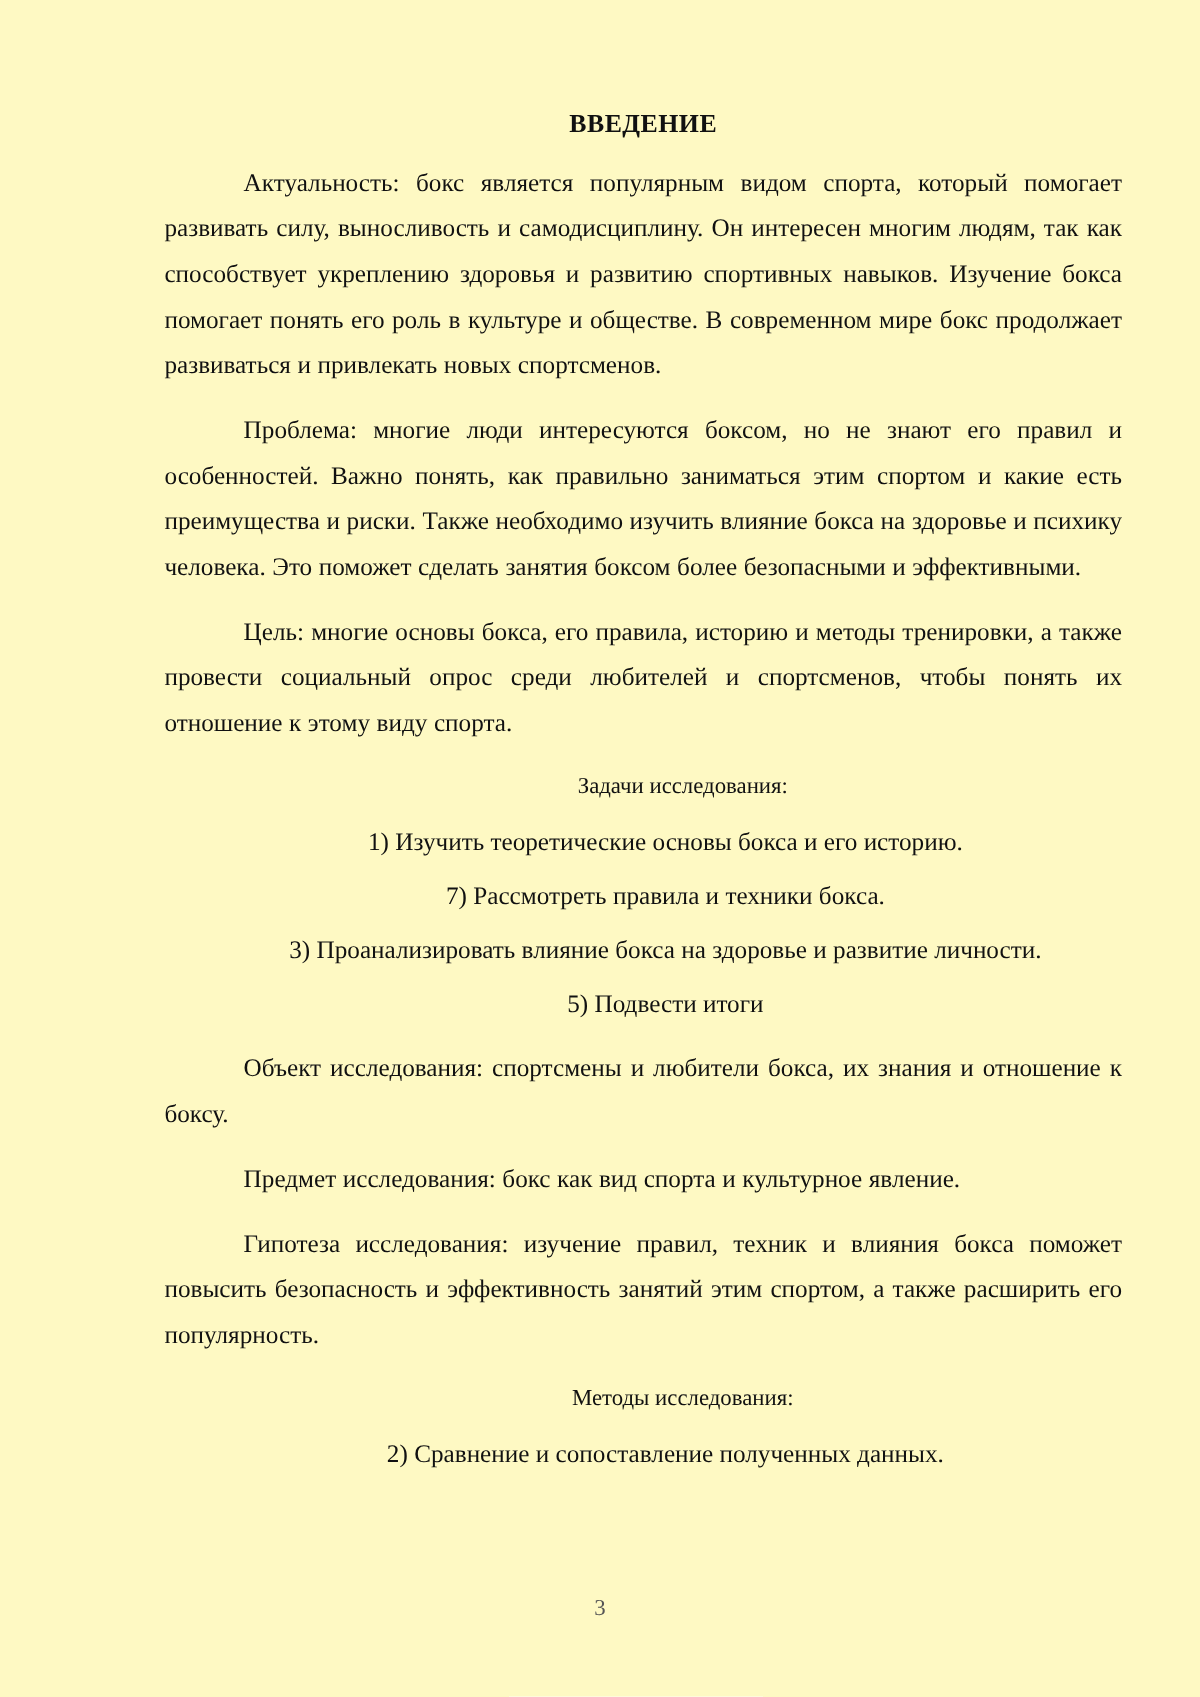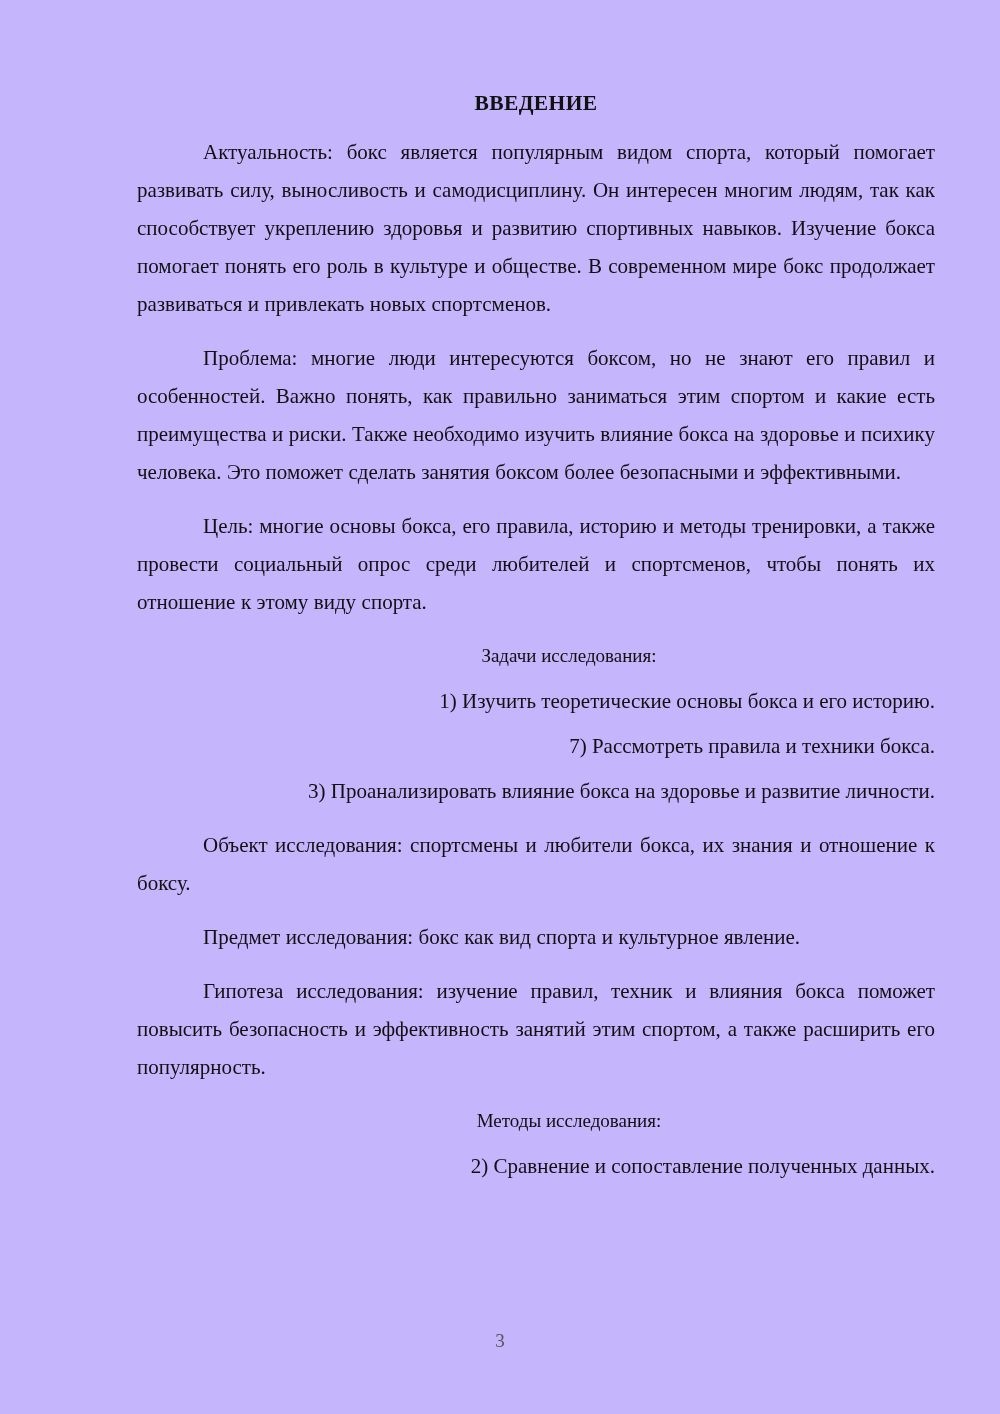--- a/index.html
+++ b/index.html
@@ -6,21 +6,21 @@
   html, body {
     margin: 0;
     padding: 0;
     background: #ffffff;
   }
 
   .page {
     position: relative;
     width: 1000px;
     height: 1414px;
-    background: #c4b5fd;
+    background: #fef9c3;
     margin: 0 auto;
     overflow: hidden;
     font-family: "Liberation Serif", "DejaVu Serif", serif;
     color: #111111;
     box-sizing: border-box;
   }
 
   .content {
     position: absolute;
     left: 137px;
@@ -60,21 +60,21 @@
 
   .list-block {
     margin: 0;
     padding: 0;
     list-style: none;
   }
 
   .list-item {
     font-size: 21px;
     line-height: 38px;
-    text-align: right;
+    text-align: center;
     margin: 0;
     padding-left: 37px;  
     padding-top: 7px;
   }
 
   .page-number {
     position: absolute;
     left: 0;
     right: 0;
     top: 1330px;
@@ -98,20 +98,21 @@
     <p class="body-paragraph">Проблема: многие люди интересуются боксом, но не знают его правил и особенностей. Важно понять, как правильно заниматься этим спортом и какие есть преимущества и риски. Также необходимо изучить влияние бокса на здоровье и психику человека. Это поможет сделать занятия боксом более безопасными и эффективными.</p>
 
     <p class="body-paragraph">Цель: многие основы бокса, его правила, историю и методы тренировки, а также провести социальный опрос среди любителей и спортсменов, чтобы понять их отношение к этому виду спорта.</p>
 
     <p class="subheading">Задачи исследования:</p>
 
     <ul class="list-block">
       <li class="list-item">1) Изучить теоретические основы бокса и его историю.</li>
       <li class="list-item">7) Рассмотреть правила и техники бокса.</li>
       <li class="list-item">3) Проанализировать влияние бокса на здоровье и развитие личности.</li>
+      <li class="list-item">5) Подвести итоги</li>
     </ul>
 
     <p class="body-paragraph">Объект исследования: спортсмены и любители бокса, их знания и отношение к боксу.</p>
 
     <p class="body-paragraph">Предмет исследования: бокс как вид спорта и культурное явление.</p>
 
     <p class="body-paragraph">Гипотеза исследования: изучение правил, техник и влияния бокса поможет повысить безопасность и эффективность занятий этим спортом, а также расширить его популярность.</p>
 
     <p class="subheading">Методы исследования:</p>
 

